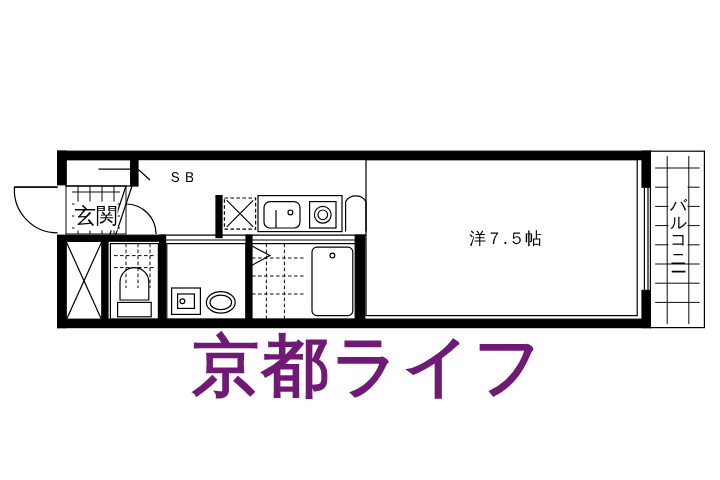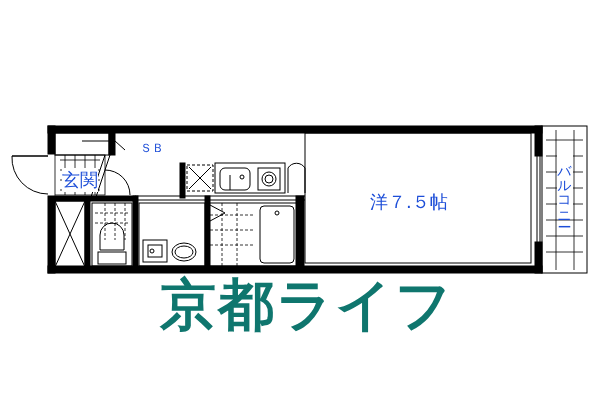--- a/index.html
+++ b/index.html
@@ -1,19 +1,19 @@
 <!DOCTYPE html>
 <html><head>
 <meta charset="utf-8">
 <style>
   html,body{margin:0;padding:0;background:#fff;}
   body{width:600px;height:400px;position:relative;overflow:hidden;font-family:"DejaVu Sans",sans-serif;}
   svg{position:absolute;left:0;top:0;}
-  .lbl{position:absolute;color:#1d4ed8;white-space:nowrap;}
-  .wm{position:absolute;left:160px;top:268px;font-size:56px;font-weight:bold;color:#0f766e;letter-spacing:2px;}
+  .lbl{position:absolute;color:#000000;white-space:nowrap;}
+  .wm{position:absolute;left:160px;top:268px;font-size:56px;font-weight:bold;color:#701a75;letter-spacing:2px;}
 </style>
 </head>
 <body>
 
 <div class="wm">京都ライフ</div>
 
 <svg width="600" height="400" viewBox="0 0 600 400">
   <g fill="none" stroke="#000" stroke-width="1">
 
     <rect x="48" y="126" width="494" height="7" fill="#000"></rect>
@@ -120,14 +120,14 @@
       <line x1="546" y1="236" x2="583" y2="236"></line>
       <line x1="546" y1="252" x2="583" y2="252"></line>
       <line x1="556" y1="130" x2="556" y2="270"></line>
       <line x1="574" y1="130" x2="574" y2="270"></line>
     </g>
   </g>
 </svg>
 
 <div class="lbl" style="left:62px;top:168px;font-size:18px;background:#fff;">玄関</div>
 <div class="lbl" style="left:140px;top:140px;font-size:12px;">ＳＢ</div>
-<div class="lbl" style="left:370px;top:190px;font-size:18px;">洋７.５帖</div>
+<div class="lbl" style="left:391px;top:190px;font-size:14px;">洋７.５帖</div>
 <div class="lbl" style="left:557px;top:155px;font-size:14px;writing-mode:vertical-rl;background:#fff;line-height:16px;">バルコニー</div>
 
 </body></html>

